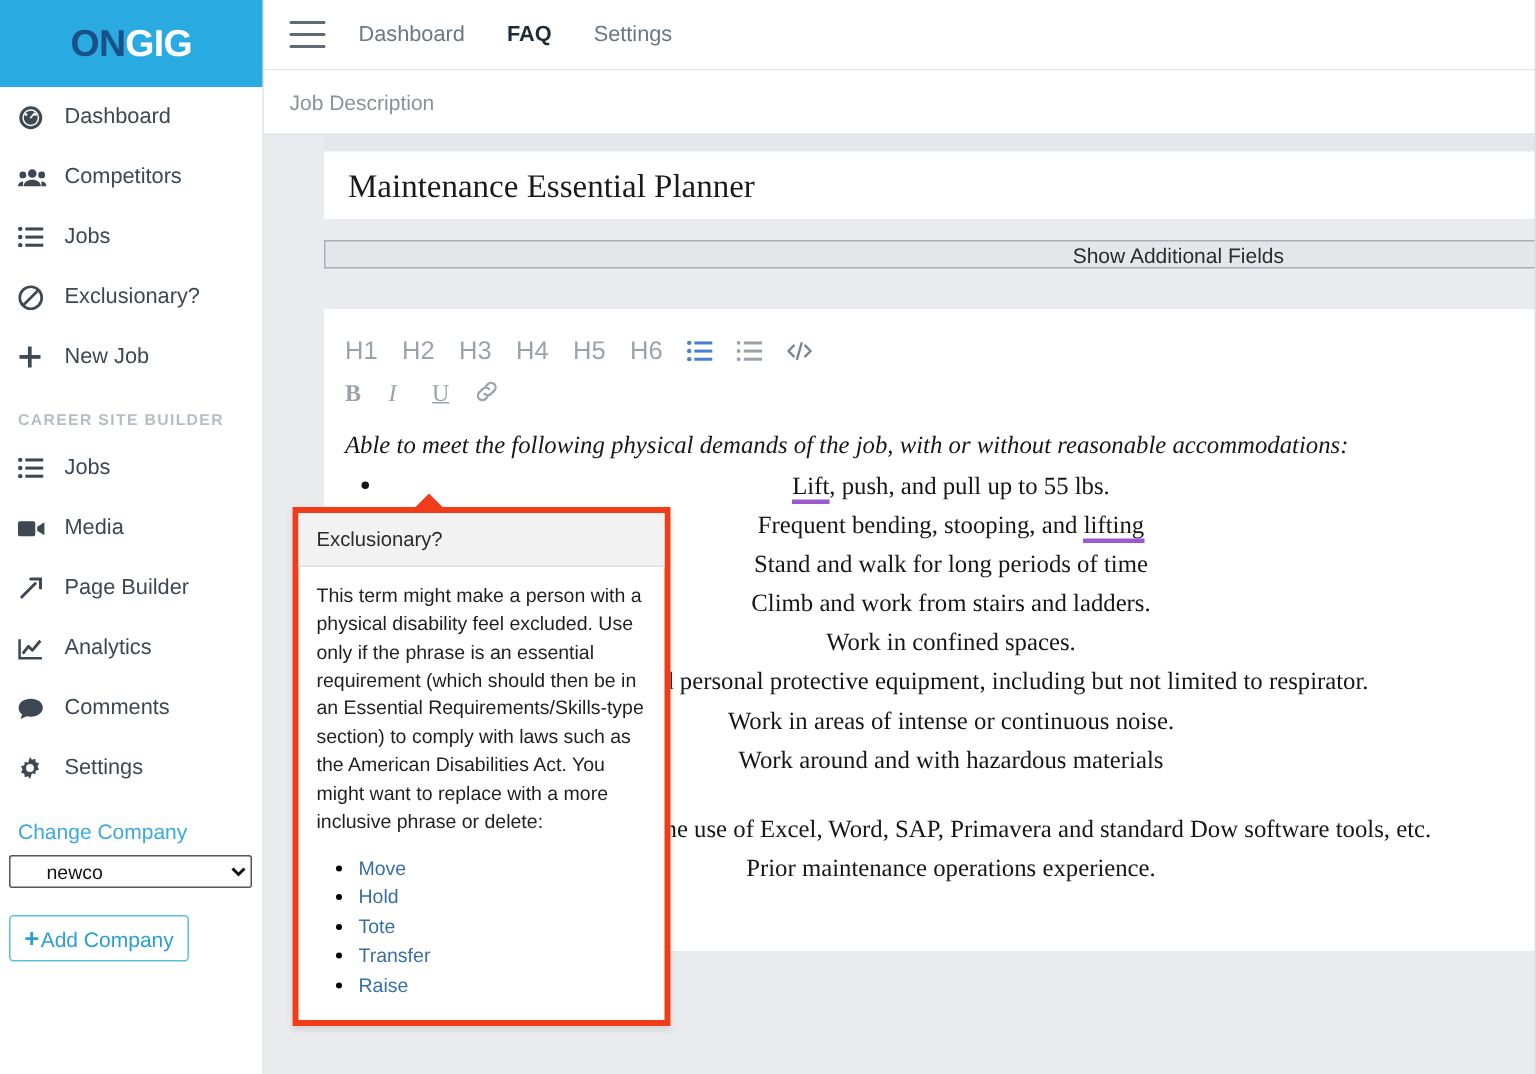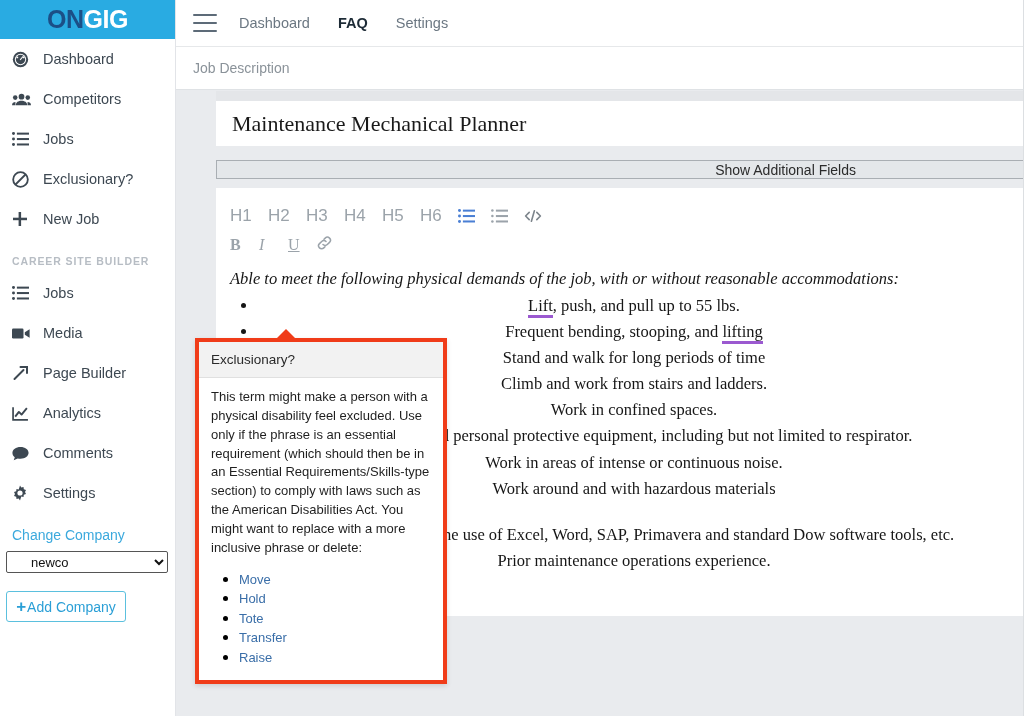--- a/index.html
+++ b/index.html
@@ -14,21 +14,21 @@
   
   .sidebar {
     width: 176px; height: 716px;
     background: #ffffff;
     border-right: 1px solid #e2e4e8;
     flex: 0 0 176px;
     position: relative;
     z-index: 5;
   }
   .logo-bar {
-    height: 39px; background: #29abe2;
+    height: 58px; background: #29abe2;
     display: flex; align-items: center; justify-content: center;
   }
   .logo-text { font-size: 25px; font-weight: bold; letter-spacing: -0.5px; }
   .logo-on { color: #1b4f87; }
   .logo-gig { color: #ffffff; }
 
   .sect-label {
     font-size: 10.5px; letter-spacing: 0.9px; color: #b7bdc4;
     font-weight: bold; padding: 16px 0 6px 12px; text-transform: uppercase;
   }
@@ -100,21 +100,21 @@
   .job-title { font-family: "Liberation Serif", serif; font-size: 22px; color: #1a1a1a; }
 
   .fields-bar {
     margin-top: 14px; height: 19px; background: #e4e7ea;
     border: 1px solid #a9aeb3; border-right: none;
     display: flex; align-items: center; justify-content: flex-end;
     padding-right: 168px; cursor: pointer;
   }
   .fields-bar-label { font-size: 14px; color: #2b2b2b; }
 
-  .editor-card { background: #fff; margin-top: 9px; padding: 14px 0 0 0; min-height: 420px; }
+  .editor-card { background: #fff; margin-top: 27px; padding: 14px 0 0 0; min-height: 420px; }
 
   .toolbar-row1 { display: flex; align-items: center; gap: 0; padding-left: 14px; height: 28px; }
   .tb-h {
     font-size: 17px; color: #9ba3aa; width: 38px; text-align: left;
     cursor: pointer; font-family: "Liberation Sans", sans-serif;
   }
   .tb-icon { width: 33px; display: flex; align-items: center; cursor: pointer; }
   .tb-icon svg { display: block; }
 
   .toolbar-row2 { display: flex; align-items: center; padding-left: 14px; height: 30px; }
@@ -331,21 +331,21 @@
     <div class="subbar">
       <span class="subbar-title">Job Description</span>
     </div>
 
     <div class="content-area">
       <div class="card-wrap">
 
         <div class="ghost-line"></div>
 
         <div class="title-card">
-          <span class="job-title">Maintenance Mechanical Planner</span>
+          <span class="job-title">Maintenance Essential Planner</span>
         </div>
 
         <div class="fields-bar">
           <span class="fields-bar-label">Show Additional Fields</span>
         </div>
 
         <div class="editor-card">
 
           <div class="toolbar-row1">
             <span class="tb-h">H1</span>

